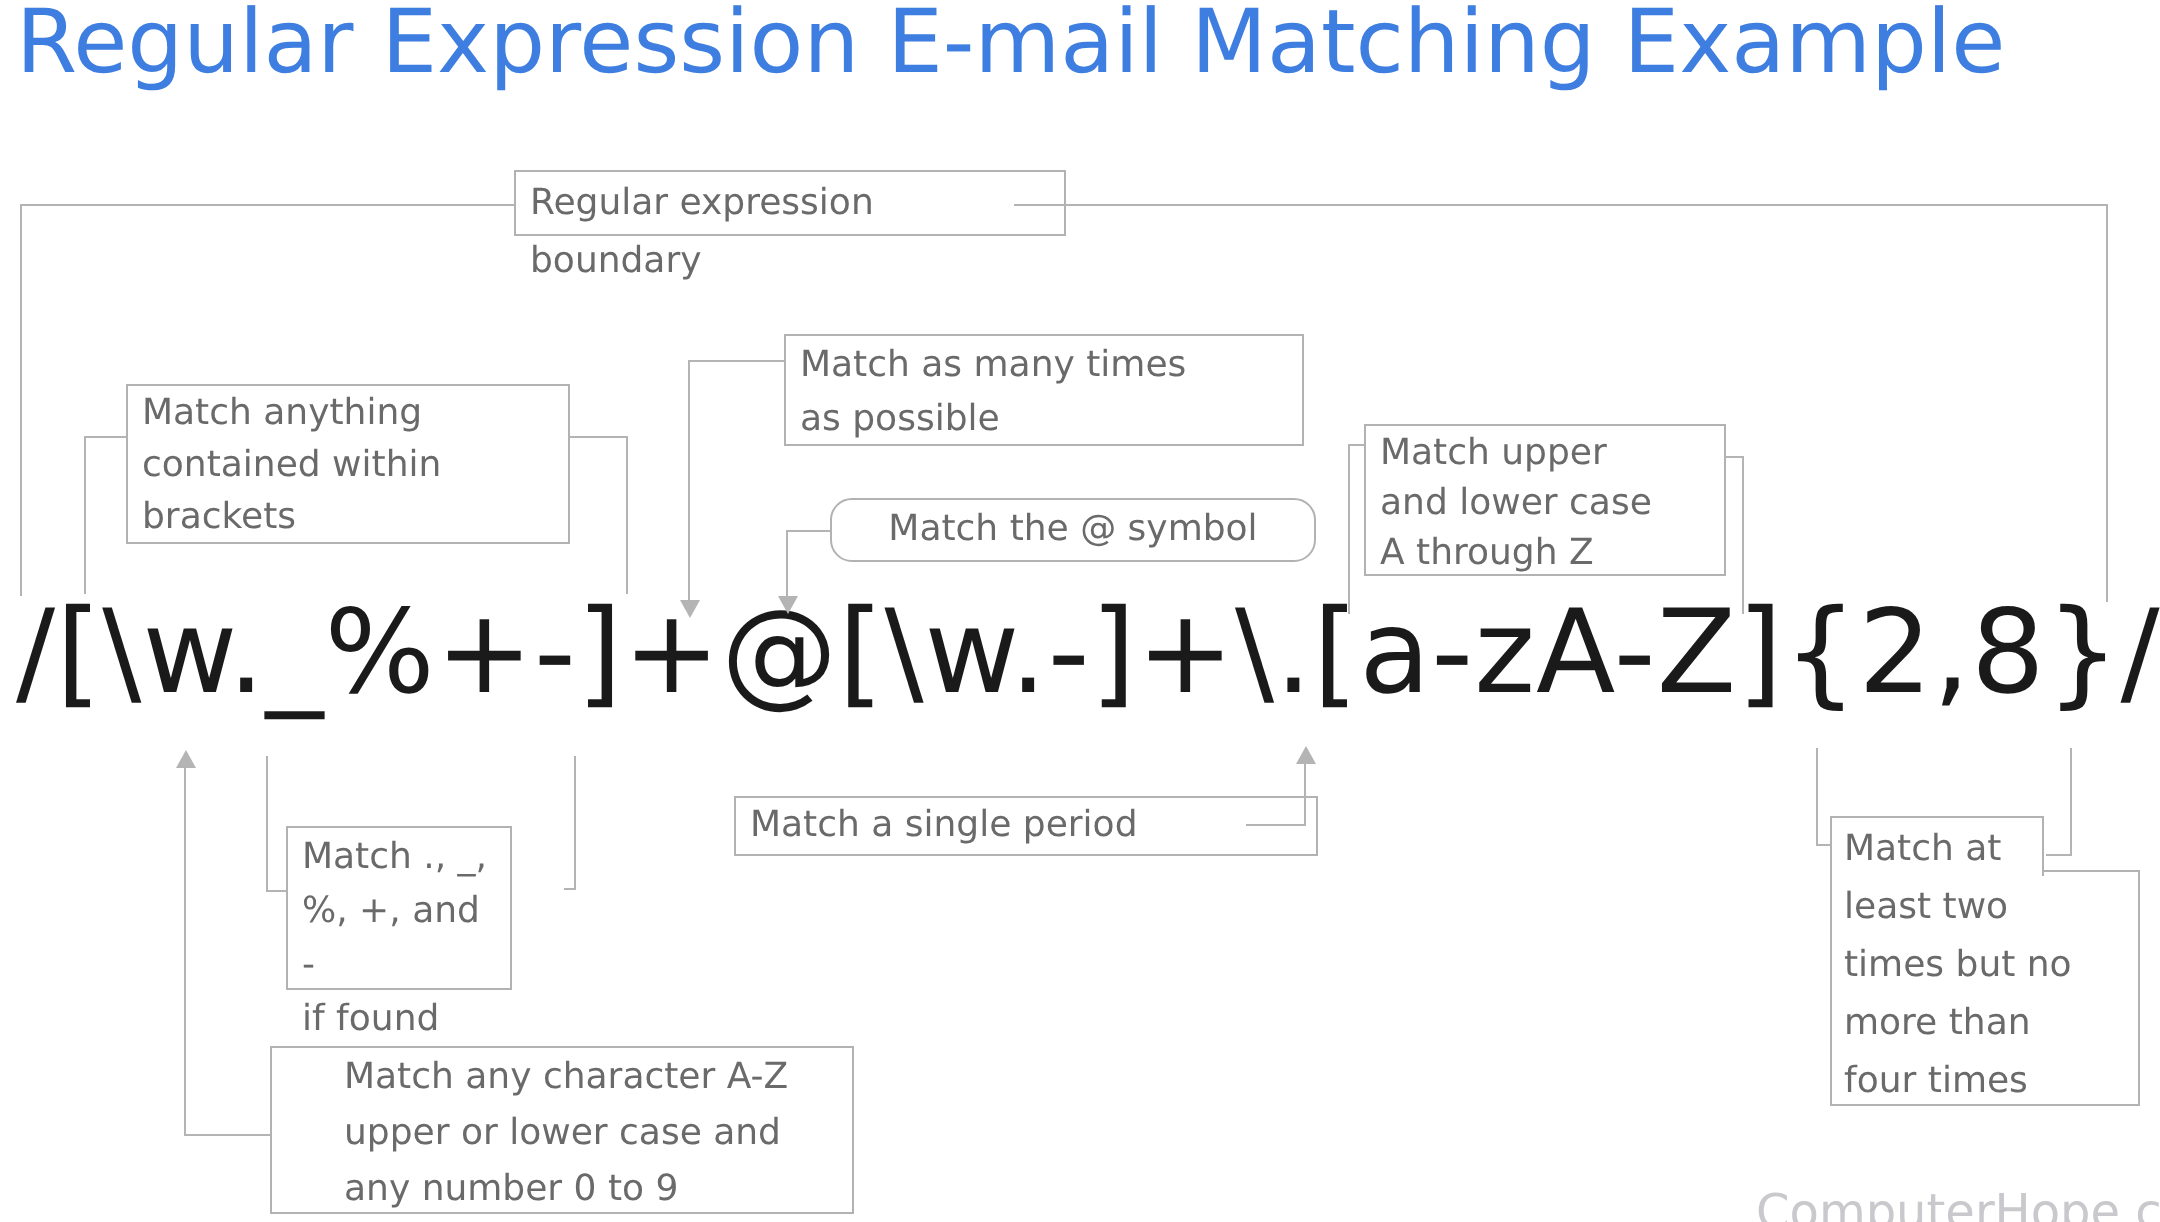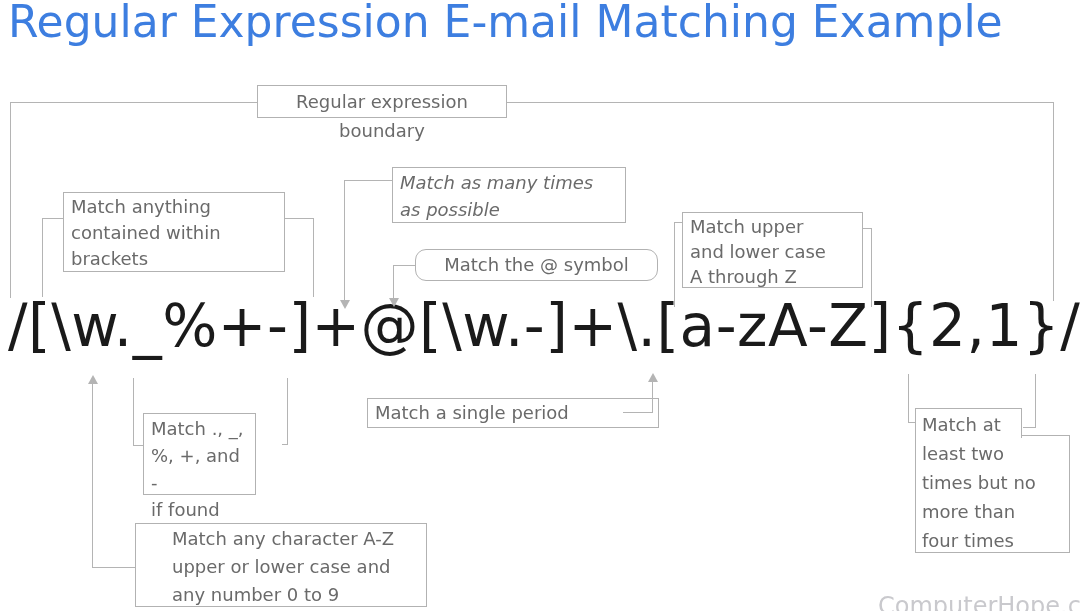--- a/index.html
+++ b/index.html
@@ -14,23 +14,23 @@
        padding:1px 7px;white-space:pre-line;}
   .line{position:absolute;background:var(--c-line,#b4b4b4);}
   .arrow{position:absolute;width:0;height:0;}
   .arrow.down{border-left:5px solid transparent;border-right:5px solid transparent;
               border-top:9px solid var(--c-line,#b4b4b4);}
   .arrow.up{border-left:5px solid transparent;border-right:5px solid transparent;
             border-bottom:9px solid var(--c-line,#b4b4b4);}
   .watermark{position:absolute;left:878px;top:592px;font-size:24px;
              color:var(--c-watermark,#c9c9cd);white-space:nowrap;}
   
-  .b1{left:257px;top:85px;width:250px;height:33px;text-align:center;line-height:29px;}
+  .b1{left:257px;top:85px;width:276px;height:33px;text-align:left;line-height:29px;}
   .b2{left:63px;top:192px;width:222px;height:80px;line-height:26px;}
-  .b3{left:392px;top:167px;width:234px;height:56px;line-height:27px;font-style:italic;}
+  .b3{left:392px;top:167px;width:260px;height:56px;line-height:27px;}
   .b4{left:415px;top:249px;width:243px;height:32px;line-height:28px;text-align:center;border-radius:11px;}
   .b5{left:682px;top:212px;width:181px;height:76px;line-height:25px;}
   .b6{left:143px;top:413px;width:113px;height:82px;line-height:27px;}
   .b7{left:367px;top:398px;width:292px;height:30px;line-height:26px;}
   .b8{left:135px;top:523px;width:292px;height:84px;line-height:28px;padding-left:36px;}
   .b9u{position:absolute;left:915px;top:408px;width:107px;height:30px;box-sizing:border-box;
        border:1px solid var(--c-border,#b2b2b2);border-bottom:none;background:#fff;z-index:2;}
   .b9l{position:absolute;left:915px;top:435px;width:155px;height:118px;box-sizing:border-box;
        border:1px solid var(--c-border,#b2b2b2);background:#fff;z-index:1;}
   .b9t{position:absolute;left:922px;top:410px;width:148px;color:var(--c-text,#6a6a6a);
@@ -69,21 +69,21 @@
   .l9c{left:1035px;top:374px;width:1px;height:54px;}
   .l9d{left:1023px;top:427px;width:13px;height:1px;}
 </style>
 </head>
 <body>
 
 <div id="stage">
 
   <h1 class="title">Regular Expression E-mail Matching Example</h1>
 
-  <div class="regex">/[\w._%+-]+@[\w.-]+\.[a-zA-Z]{2,1}/</div>
+  <div class="regex">/[\w._%+-]+@[\w.-]+\.[a-zA-Z]{2,8}/</div>
 
   <div class="box b1">Regular expression boundary</div>
   <div class="box b2">Match anything
 contained within
 brackets</div>
   <div class="box b3">Match as many times
 as possible</div>
   <div class="box b4">Match the @ symbol</div>
   <div class="box b5">Match upper
 and lower case

